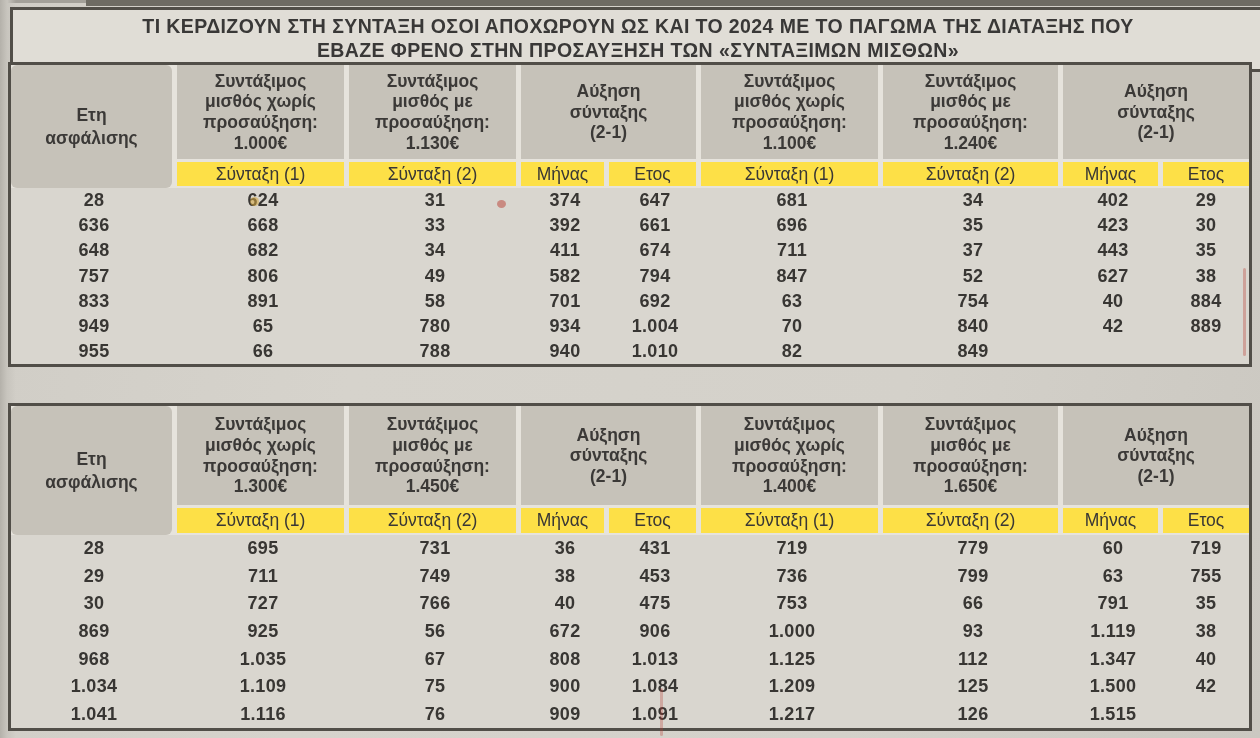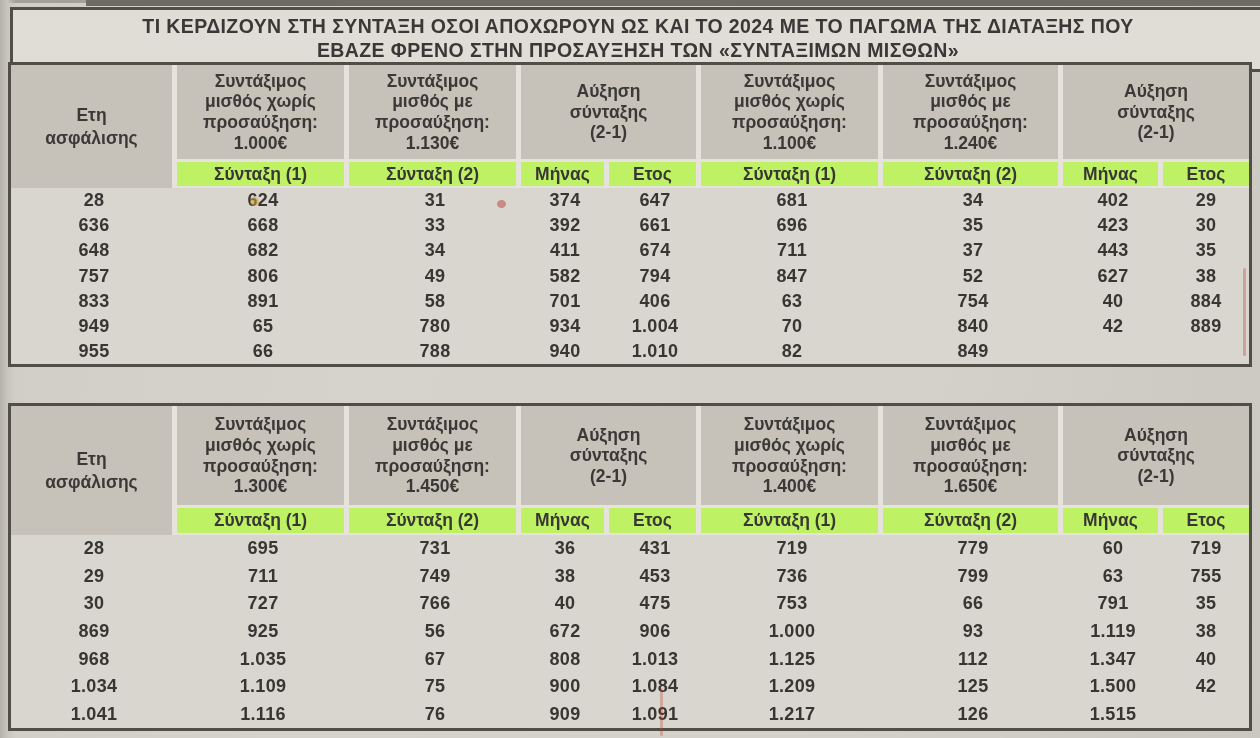--- a/index.html
+++ b/index.html
@@ -36,30 +36,30 @@
   .ptable::before { content:""; position:absolute; left:0; right:0; top:0; background:#e6e3dc; }
   .t1::before { height:123px; }
   .t2::before { height:129px; }
 
   .cell { display:flex; align-items:center; justify-content:center; text-align:center; }
   .cell span { white-space:pre-line; }
 
   .hyears {
     grid-row:1 / span 2; background:#c6c2b9; margin-right:5px;
     flex-direction:column; font-weight:bold; font-size:17.5px; line-height:1.3;
-    color:#3b3937; z-index:1;
+    color:#3b3937; z-index:1;border-radius:6px;
   }
   .hgroup {
     background:#c6c2b9; margin:0 5px 3px 0; padding:2px 4px; box-sizing:border-box;
     flex-direction:column; font-weight:bold; font-size:17.5px; line-height:1.18;
     color:#3b3937; z-index:1;
   }
   .hsub {
-    background:#bef264; margin:0 5px 2px 0;
-    font-weight:bold; font-size:17.5px; color:#393735; z-index:1;
+    background:#fde047; margin:0 5px 2px 0;
+    font-weight:normal; font-size:17.5px; color:#393735; z-index:1;
   }
   .hgroup.last, .hsub.last { margin-right:0; }
 
   .bodycell { font-weight:bold; font-size:18px; color:#383633; letter-spacing:.3px; }
 
   .mark-dot  { position:absolute; left:497px; top:200px; width:9px; height:8px;
                background:rgba(186,62,52,.5); border-radius:50%; }
   .mark-fleck{ position:absolute; left:250px; top:197px; width:9px; height:9px;
                background:rgba(214,168,62,.55); border-radius:50%; }
   .mark-line1{ position:absolute; left:1243px; top:268px; width:3px; height:88px;
@@ -257,21 +257,21 @@
       <div class="cell bodycell">
         <span>891</span>
       </div>
       <div class="cell bodycell">
         <span>58</span>
       </div>
       <div class="cell bodycell">
         <span>701</span>
       </div>
       <div class="cell bodycell">
-        <span>406</span>
+        <span>692</span>
       </div>
       <div class="cell bodycell">
         <span>63</span>
       </div>
       <div class="cell bodycell">
         <span>754</span>
       </div>
       <div class="cell bodycell">
         <span>40</span>
       </div>

